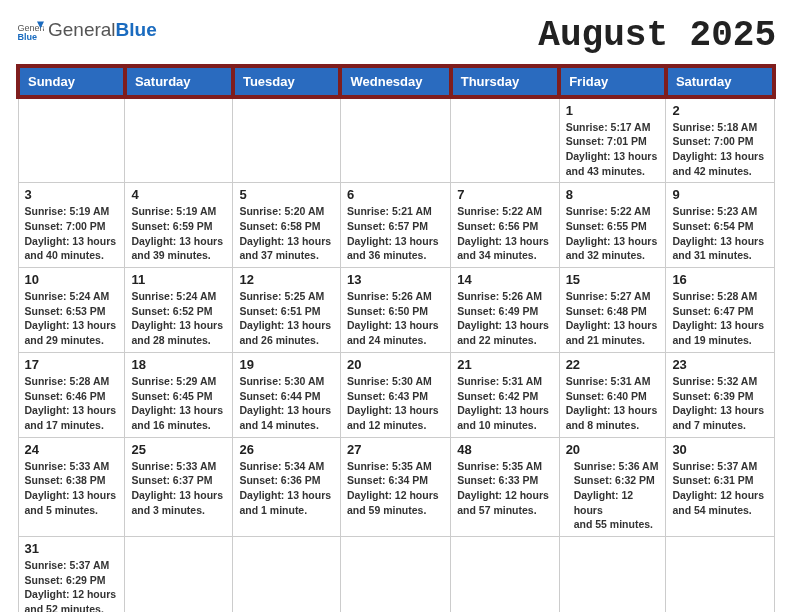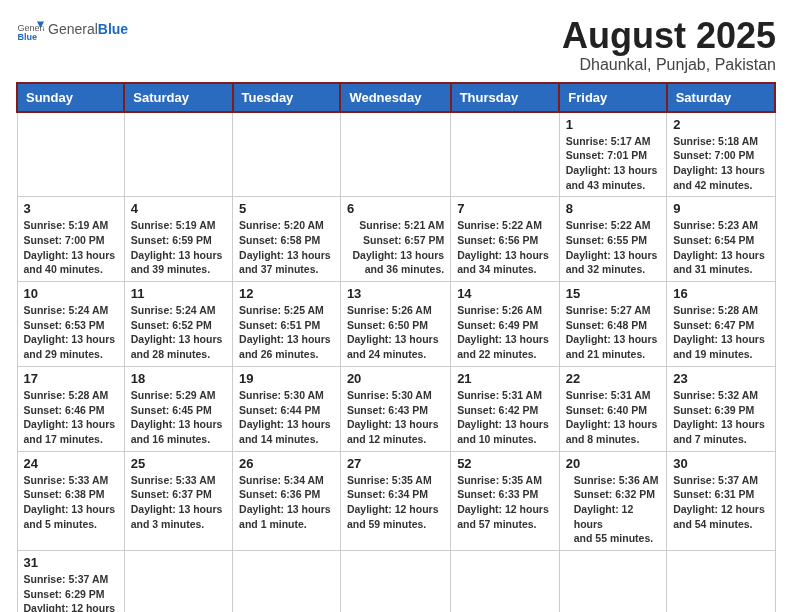--- a/index.html
+++ b/index.html
@@ -15,31 +15,32 @@
       justify-content: space-between;
       align-items: flex-start;
       margin-bottom: 8px;
     }
     .logo {
       display: flex;
       align-items: center;
       gap: 4px;
     }
     .logo-text {
-      font-size: 14px;
+      font-size: 19px;
       line-height: 1.1;
     }
     .logo-general { color: #555; font-weight: normal; }
     .logo-blue { color: #1a6bbf; font-weight: bold; }
     .logo-icon {
       width: 28px;
       height: 28px;
     }
     .title-section {
-      text-align: right;
+      text-align: center;
+      font-family: Liberation Mono, monospace;
     }
     .month-year {
       font-size: 36px;
       font-weight: bold;
       color: #222;
       line-height: 1.1;
     }
     .location {
       font-size: 16px;
       color: #444;
@@ -49,21 +50,21 @@
       border-collapse: collapse;
       border: 1px solid #ccc;
     }
     .calendar th {
       background: #2a6bbf;
       color: #fff;
       text-align: left;
       padding: 6px 8px;
       font-size: 13px;
       font-weight: bold;
-      border: 2px solid #7f1d1d;
+      border: 4px solid #7f1d1d;
     }
     .calendar td {
       vertical-align: top;
       padding: 4px 6px;
       border: 1px solid #ccc;
       width: 113px;
       min-height: 80px;
       font-size: 11px;
       color: #333;
       background: #fff;
@@ -99,21 +100,20 @@
       <polygon points="30,8 40,8 35,18" fill="#1a6bbf"></polygon>
     </svg>
     <div>
       <div class="logo-text">
         <span class="logo-general">General</span><span class="logo-blue">Blue</span>
       </div>
     </div>
   </div>
   <div class="title-section">
     <div class="month-year">August 2025</div>
-    <div class="location">Dhaunkal, Punjab, Pakistan</div>
   </div>
 </div>
 
 <table class="calendar">
   <thead>
     <tr>
     <th>Sunday</th>
         <th>Saturday</th>
         <th>Tuesday</th>
         <th>Wednesday</th>
@@ -161,21 +161,21 @@
         </td>
         <td>
           <span class="day-number">5</span>
           <div class="day-info" style="white-space: pre-line;">Sunrise: 5:20 AM
 Sunset: 6:58 PM
 Daylight: 13 hours
 and 37 minutes.</div>
         </td>
         <td>
           <span class="day-number">6</span>
-          <div class="day-info" style="white-space: pre-line; text-align: right;">Sunrise: 5:21 AM
+          <div class="day-info" style="white-space: pre-line;">Sunrise: 5:21 AM
 Sunset: 6:57 PM
 Daylight: 13 hours
 and 36 minutes.</div>
         </td>
         <td>
           <span class="day-number">7</span>
           <div class="day-info" style="white-space: pre-line;">Sunrise: 5:22 AM
 Sunset: 6:56 PM
 Daylight: 13 hours
 and 34 minutes.</div>
@@ -320,21 +320,21 @@
 and 1 minute.</div>
         </td>
         <td>
           <span class="day-number">27</span>
           <div class="day-info" style="white-space: pre-line;">Sunrise: 5:35 AM
 Sunset: 6:34 PM
 Daylight: 12 hours
 and 59 minutes.</div>
         </td>
         <td>
-          <span class="day-number">52</span>
+          <span class="day-number">48</span>
           <div class="day-info" style="white-space: pre-line;">Sunrise: 5:35 AM
 Sunset: 6:33 PM
 Daylight: 12 hours
 and 57 minutes.</div>
         </td>
         <td>
           <span class="day-number">20</span>
           <div class="day-info" style="white-space: pre-line; margin-left: 8px;">Sunrise: 5:36 AM
 Sunset: 6:32 PM
 Daylight: 12 hours

